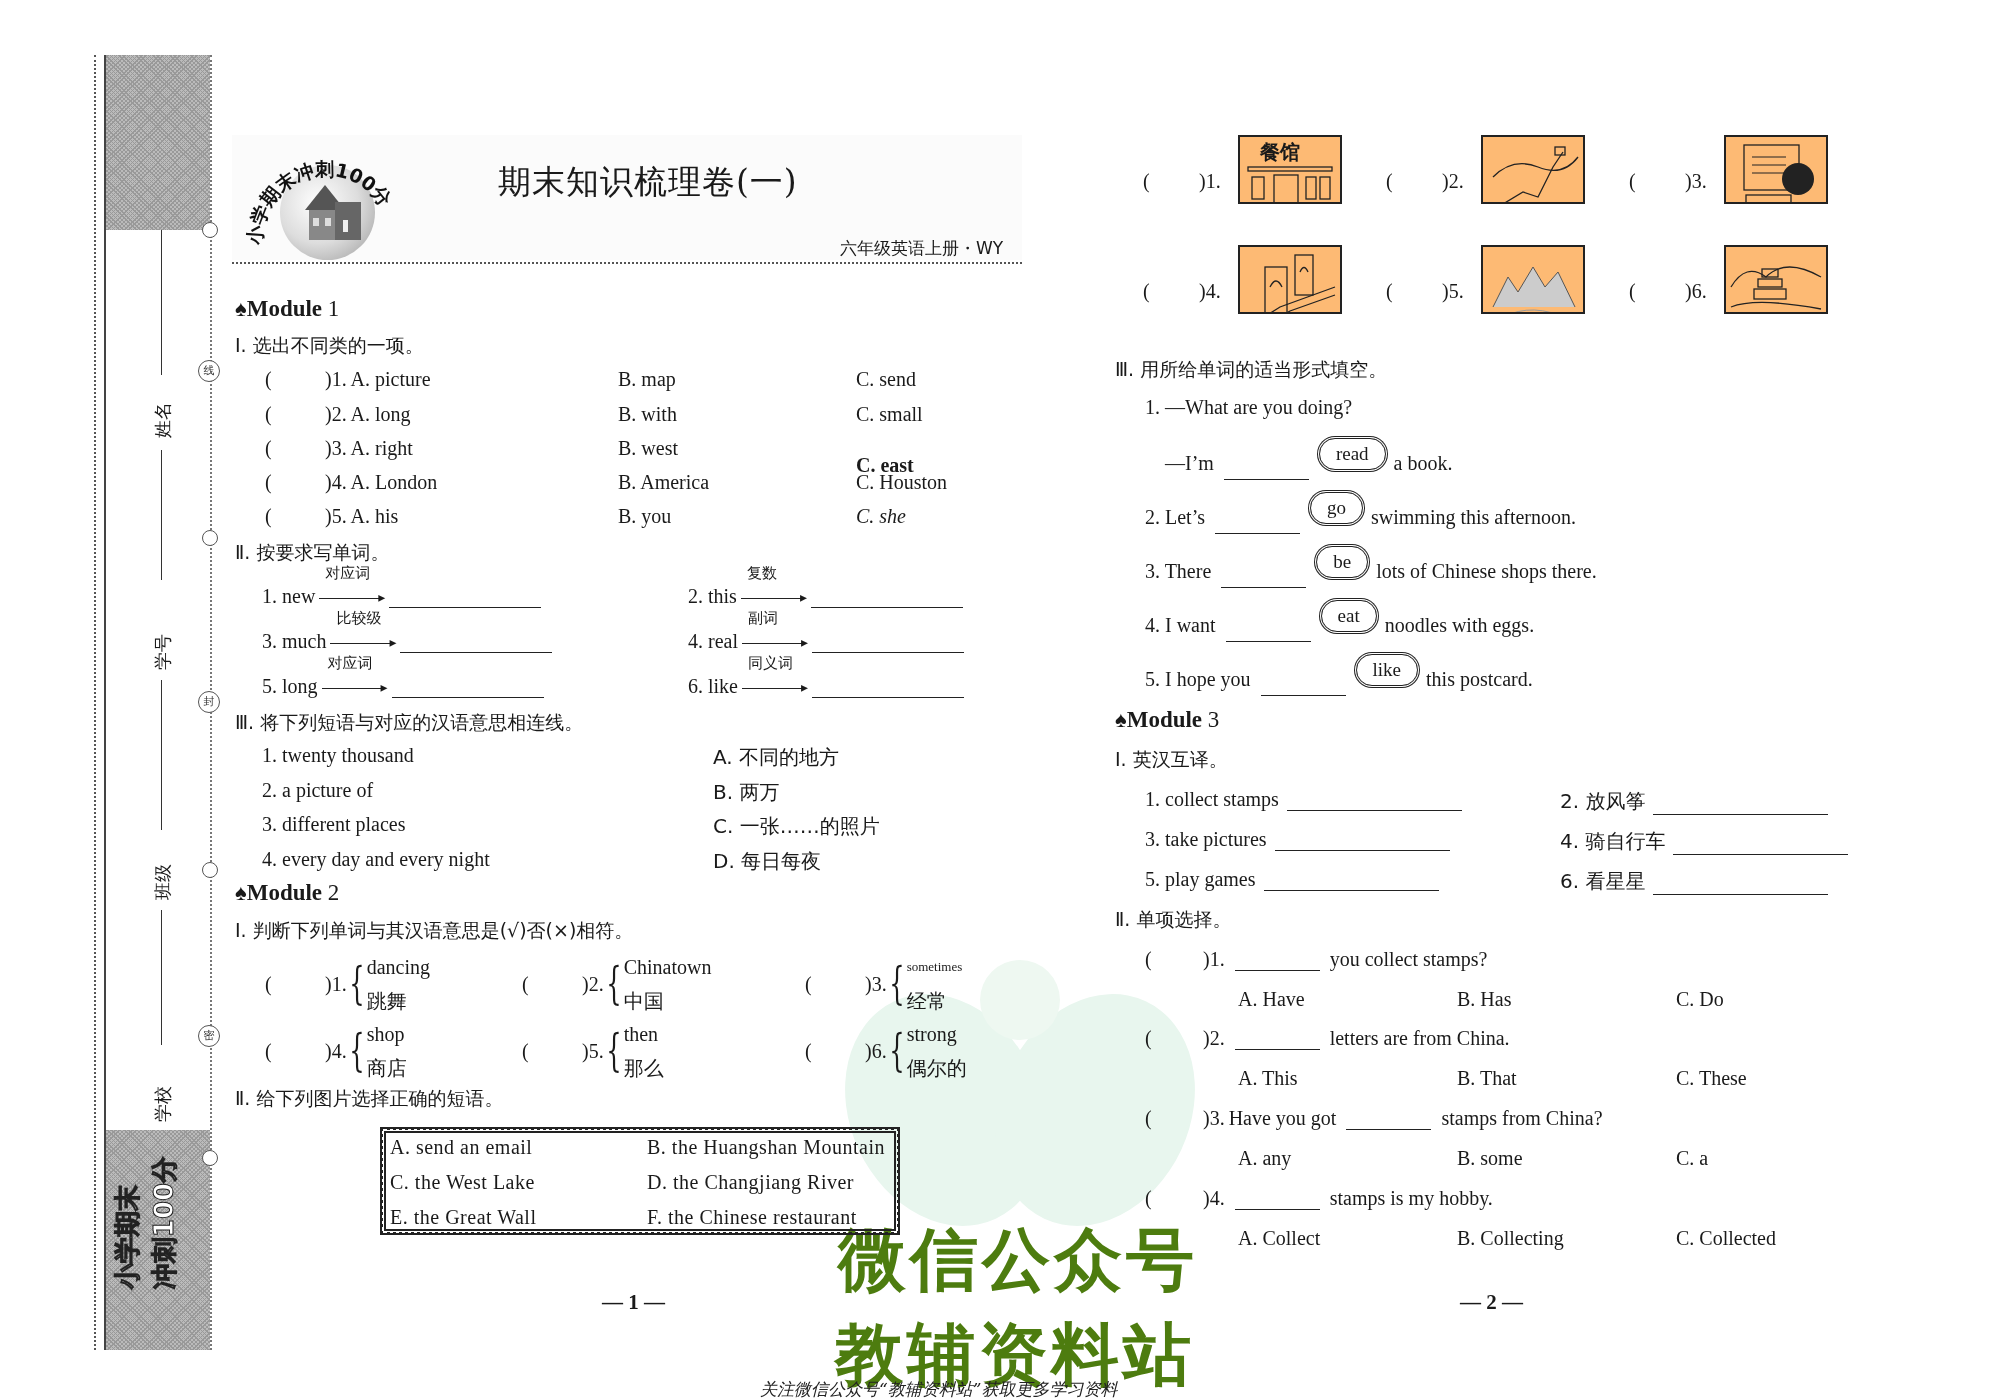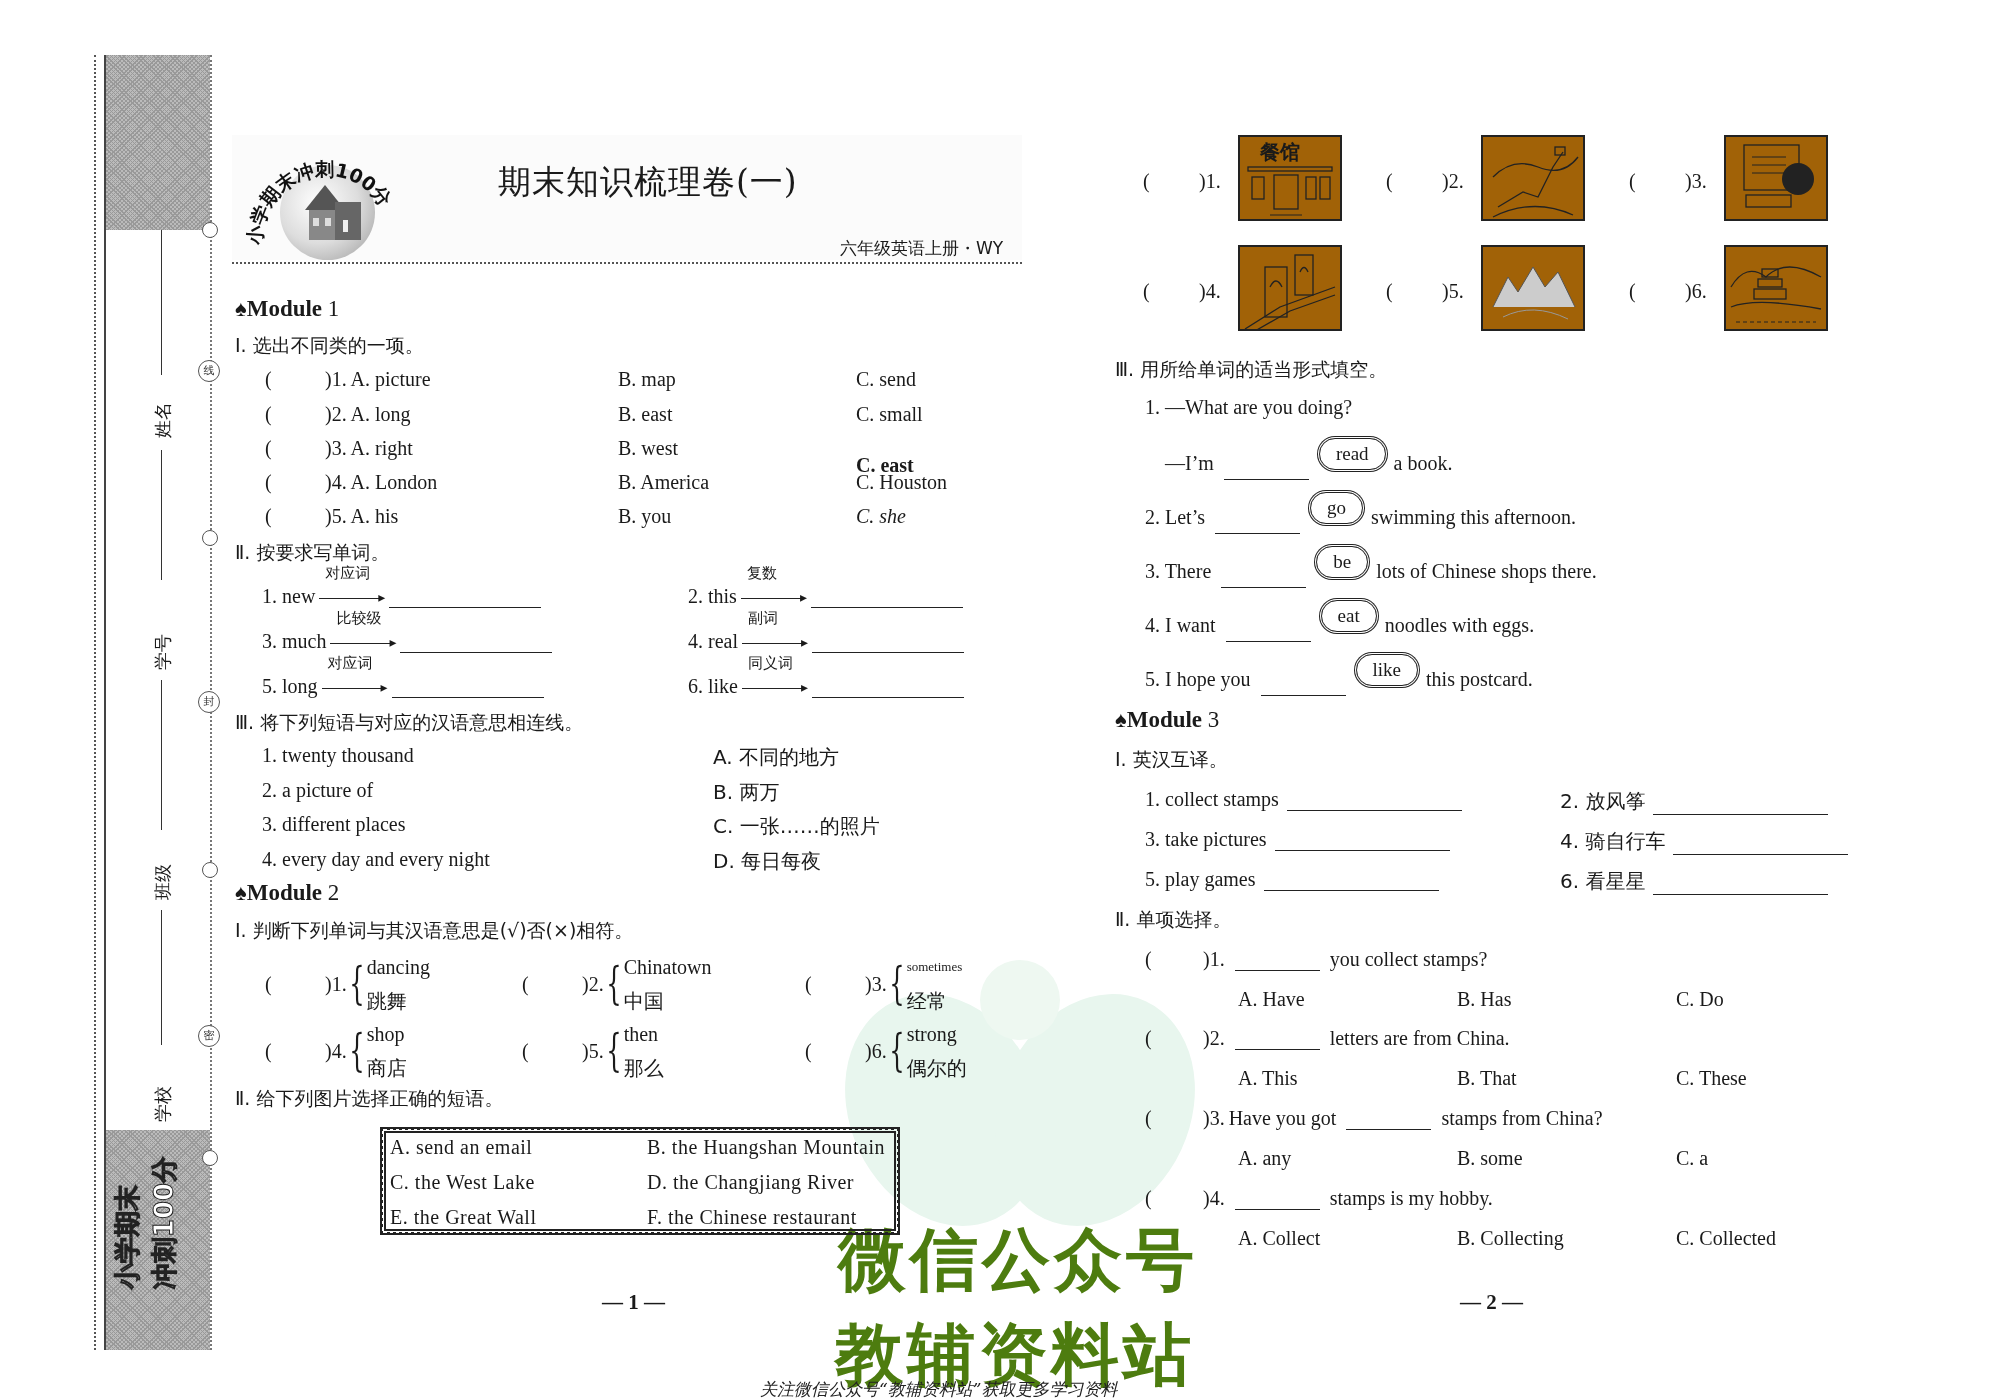--- a/index.html
+++ b/index.html
@@ -46,21 +46,21 @@
   .arrow-wrap .line { position:absolute; left:0; right:6px; top:12px; border-top:1.5px solid #222; }
   .arrow-wrap .head { position:absolute; right:0; top:5px; font-size:14px; line-height:14px; }
 
   .brace { display:inline-block; font-size:44px; line-height:44px; vertical-align:middle; font-family:"DejaVu Serif",serif; transform:scaleX(0.55); margin:0 -4px; }
   .pair { display:inline-block; vertical-align:middle; line-height:34px; }
 
   .phrase-box { left:380px; top:1127px; width:520px; height:108px;
                 border:6px double #222; box-sizing:border-box; }
   .phrase-box-inner { position:absolute; inset:-6px; border:3px dotted #222; }
 
-  .pic { width:104px; height:86px; border:2px solid #222; background:#a16207; box-sizing:border-box; overflow:hidden; }
+  .pic { width:104px; height:69px; border:2px solid #222; background:#fdba74; box-sizing:border-box; overflow:hidden; }
   .cloud { display:inline-block; border:1.5px solid #222; border-radius:24px; padding:4px 16px; font-size:19px;
            box-shadow:0 0 0 1px #fff, 0 0 0 2px #222; position:relative; top:-10px; }
 
   .wm { color:#4d7c0f; font-family:"DejaVu Sans",sans-serif; font-weight:bold; white-space:nowrap; }
   .footer-note { left:760px; top:1378px; font-family:"DejaVu Serif",serif; font-style:italic; font-size:17px; color:#222; white-space:nowrap; }
   .pagenum { font-family:"Liberation Serif",serif; font-weight:bold; font-size:21px; white-space:nowrap; }
 </style>
 </head>
 <body>
 
@@ -131,21 +131,21 @@
 <div></div>
 
 <div class="abs footer-note">关注微信公众号“教辅资料站”获取更多学习资料</div>
 
 <div id="p1-m1s1"></div>
 <div id="gen">
     <div class="abs txt" style="left:265px;top:368px;"><span style="display:inline-block;width:60px;">(</span><span>)1. A. picture</span></div>
     <div class="abs txt" style="left:618px;top:368px;">B. map</div>
     <div class="abs txt" style="left:856px;top:368px;">C. send</div>
     <div class="abs txt" style="left:265px;top:403px;"><span style="display:inline-block;width:60px;">(</span><span>)2. A. long</span></div>
-    <div class="abs txt" style="left:618px;top:403px;">B. east</div>
+    <div class="abs txt" style="left:618px;top:403px;">B. with</div>
     <div class="abs txt" style="left:856px;top:403px;">C. small</div>
     <div class="abs txt" style="left:265px;top:437px;"><span style="display:inline-block;width:60px;">(</span><span>)3. A. right</span></div>
     <div class="abs txt" style="left:618px;top:437px;">B. west</div>
     <div class="abs txt" style="left:856px;top:454px;font-weight:bold;">C. east</div>
     <div class="abs txt" style="left:265px;top:471px;"><span style="display:inline-block;width:60px;">(</span><span>)4. A. London</span></div>
     <div class="abs txt" style="left:618px;top:471px;">B. America</div>
     <div class="abs txt" style="left:856px;top:471px;">C. Houston</div>
     <div class="abs txt" style="left:265px;top:505px;"><span style="display:inline-block;width:60px;">(</span><span>)5. A. his</span></div>
     <div class="abs txt" style="left:618px;top:505px;">B. you</div>
     <div class="abs txt" style="left:856px;top:505px;font-style:italic;">C. she</div>

